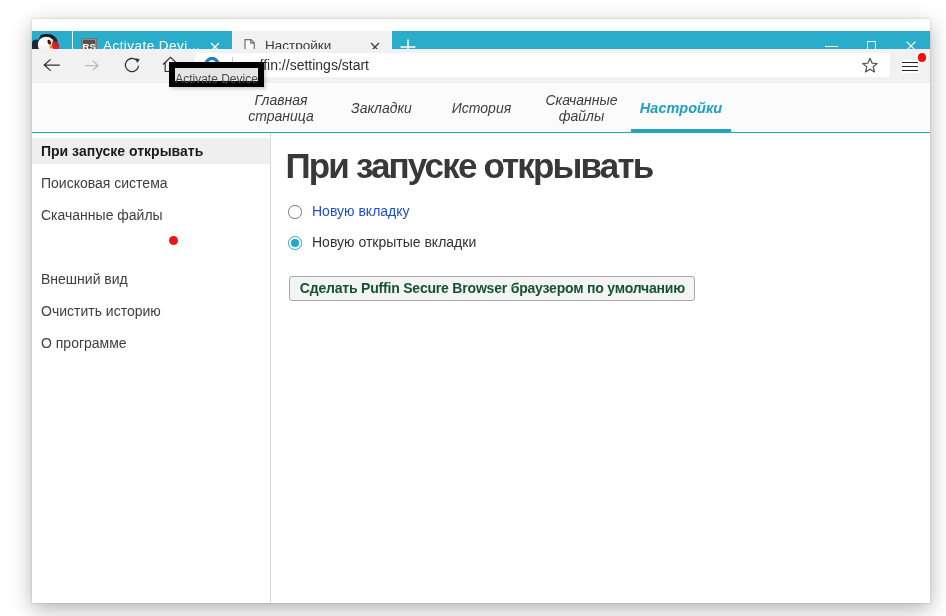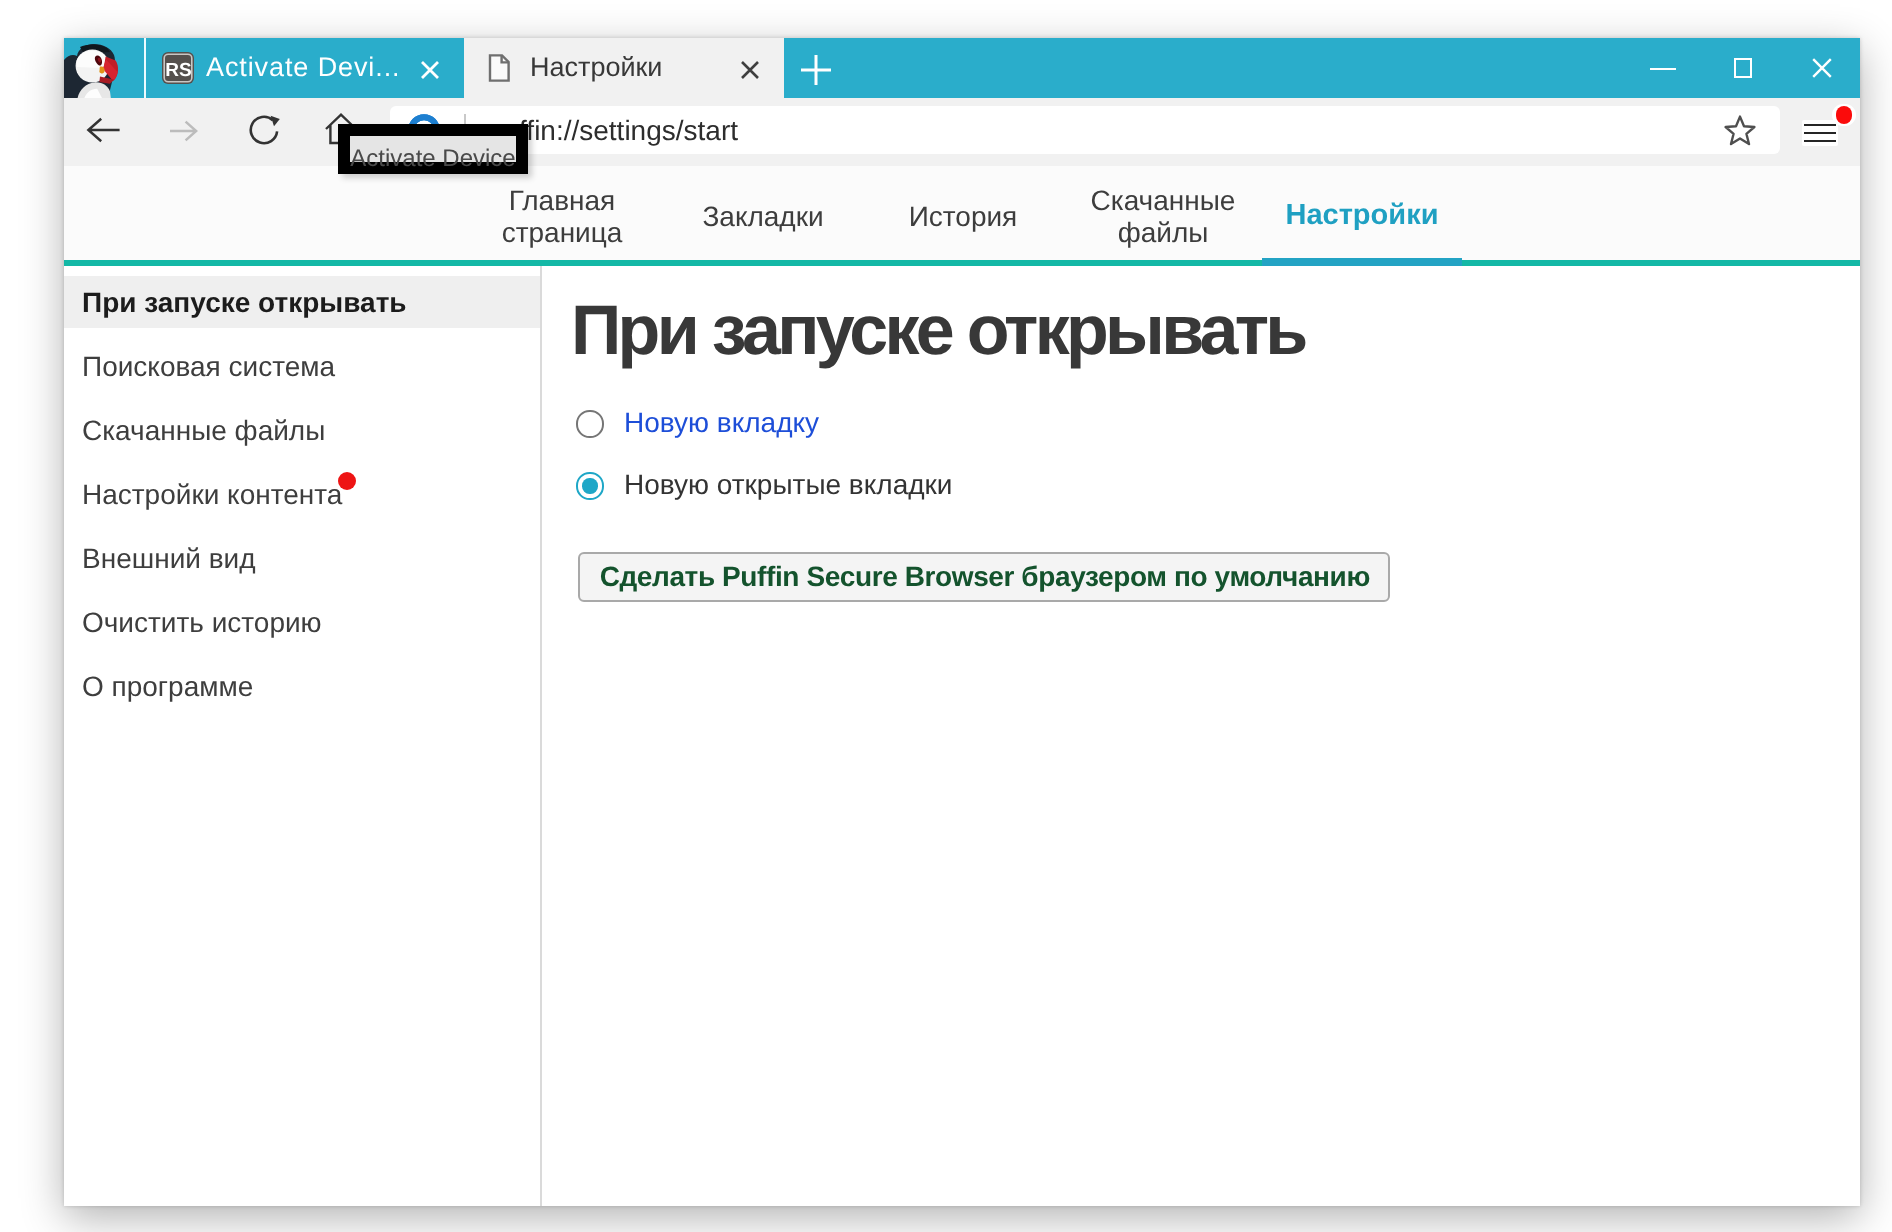--- a/index.html
+++ b/index.html
@@ -3,33 +3,33 @@
 <meta charset="utf-8">
 <style>
   * { margin:0; padding:0; box-sizing:border-box; }
   html,body { width:946px; height:616px; background:#fff; overflow:hidden;
     font-family:"Liberation Sans", sans-serif; }
   #page { position:relative; width:946px; height:616px; background:#fff; }
   #win { position:absolute; left:32px; top:19px; width:898px; height:584px;
     background:#fff; box-shadow:0 6px 20px rgba(0,0,0,0.30), 0 0 2px rgba(0,0,0,0.18); }
   .abs { position:absolute; }
   
-  #tabbar { position:absolute; left:0; top:0; width:898px; height:30px; background:#2aadcb; }
+  #tabbar { position:absolute; left:0; top:12px; width:898px; height:30px; background:#2aadcb; }
   #tab2 { position:absolute; left:200px; top:0; width:160px; height:30px; background:#f1f1f1; }
   .tabtext1 { position:absolute; left:71px; top:0; height:30px; line-height:30px;
     color:#fff; font-size:13.5px; letter-spacing:0.45px; }
   .tabtext2 { position:absolute; left:33px; top:0; height:30px; line-height:30px;
     color:#383838; font-size:13.5px; }
   
   #toolbar { position:absolute; left:0; top:30px; width:898px; height:34px; background:#f1f1f1; }
   #addrbar { position:absolute; left:163px; top:3.5px; width:695px; height:24px;
     background:#fff; border-radius:3px; }
   
   #navrow { position:absolute; left:0; top:64px; width:898px; height:50px; background:#fbfbfb;
-    border-bottom:3px solid #14b8a6; }
+    border-bottom:1px solid #14b8a6;font-style:italic; }
   .navitem { position:absolute; top:0; height:50px; display:flex; align-items:center;
     justify-content:center; text-align:center; font-size:14px; color:#3d3d3d; line-height:16px; }
   
   #content { position:absolute; left:0; top:114px; width:898px; height:470px; background:#fff; }
   #sidebar { position:absolute; left:0; top:0; width:239px; height:470px; background:#fff;
     border-right:1.2px solid #dadada; }
   .sideitem { position:absolute; left:9px; font-size:14px; color:#3e3e3e; height:26px; line-height:26px; }
   
   #tooltip { position:absolute; left:137px; top:43px; width:95px; height:25px;
     background:#e5e5e5; border:6px solid #000000; font-size:12px; color:#4a4a4a;
@@ -144,21 +144,20 @@
     <div class="navitem" style="left:598.5px;width:101px;color:#1fa0c2;font-weight:bold;font-size:14.5px;">Настройки</div>
     <div class="abs" style="left:599px;top:45.7px;width:100px;height:4.3px;background:#23a3c4;"></div>
   </div>
 
   <div id="content">
     <div id="sidebar">
       <div class="abs" style="left:0;top:5px;width:238px;height:26px;background:#efefef;"></div>
       <div class="sideitem" style="top:5px;font-weight:bold;color:#1c1c1c;">При запуске открывать</div>
       <div class="sideitem" style="top:37px;">Поисковая система</div>
       <div class="sideitem" style="top:69px;">Скачанные файлы</div>
-      <div class="sideitem" style="top:101px;">Настройки контента</div>
       <div class="abs" style="left:136.5px;top:103px;width:9px;height:9px;border-radius:50%;background:#ee1414;"></div>
       <div class="sideitem" style="top:133px;">Внешний вид</div>
       <div class="sideitem" style="top:165px;">Очистить историю</div>
       <div class="sideitem" style="top:197px;">О программе</div>
     </div>
     <div id="main" style="position:absolute;left:240px;top:0;width:658px;height:470px;">
       <div class="abs" style="left:13.5px;top:12.5px;font-size:35px;font-weight:bold;color:#383838;letter-spacing:-1.85px;white-space:nowrap;">При запуске открывать</div>
 
       <div class="abs" style="left:16px;top:72px;width:13.5px;height:13.5px;border-radius:50%;border:1.5px solid #767676;background:#fff;"></div>
       <div class="abs" style="left:40px;top:64.5px;height:27px;line-height:27px;font-size:14px;color:#1d4ed8;">Новую вкладку</div>

